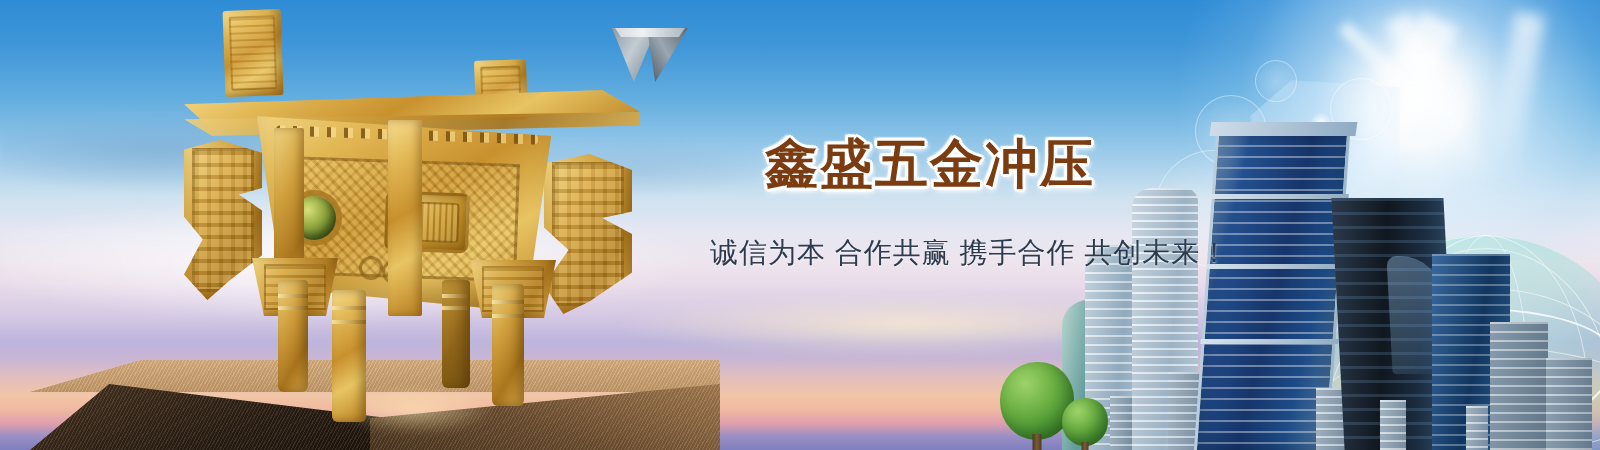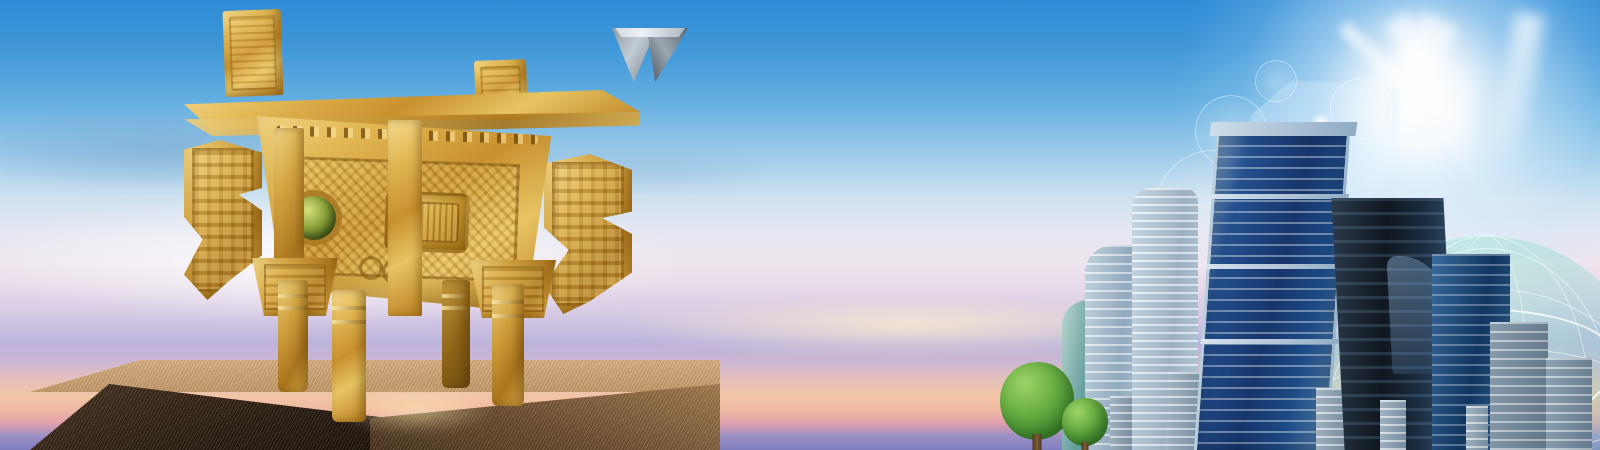--- a/index.html
+++ b/index.html
@@ -496,14 +496,16 @@
     <div class="leg l3 gold-dark">
       <div class="ring" style="top:14px"></div>
       <div class="ring" style="top:26px"></div>
     </div>
     <div class="leg l4 gold-b">
       <div class="ring" style="top:16px"></div>
       <div class="ring" style="top:30px"></div>
     </div>
   </div>
 
+  <div class="title">鑫盛五金冲压</div>
+  <div class="subtitle">诚信为本 合作共赢 携手合作 共创未来！</div>
 
 </div>
 
 </body></html>

